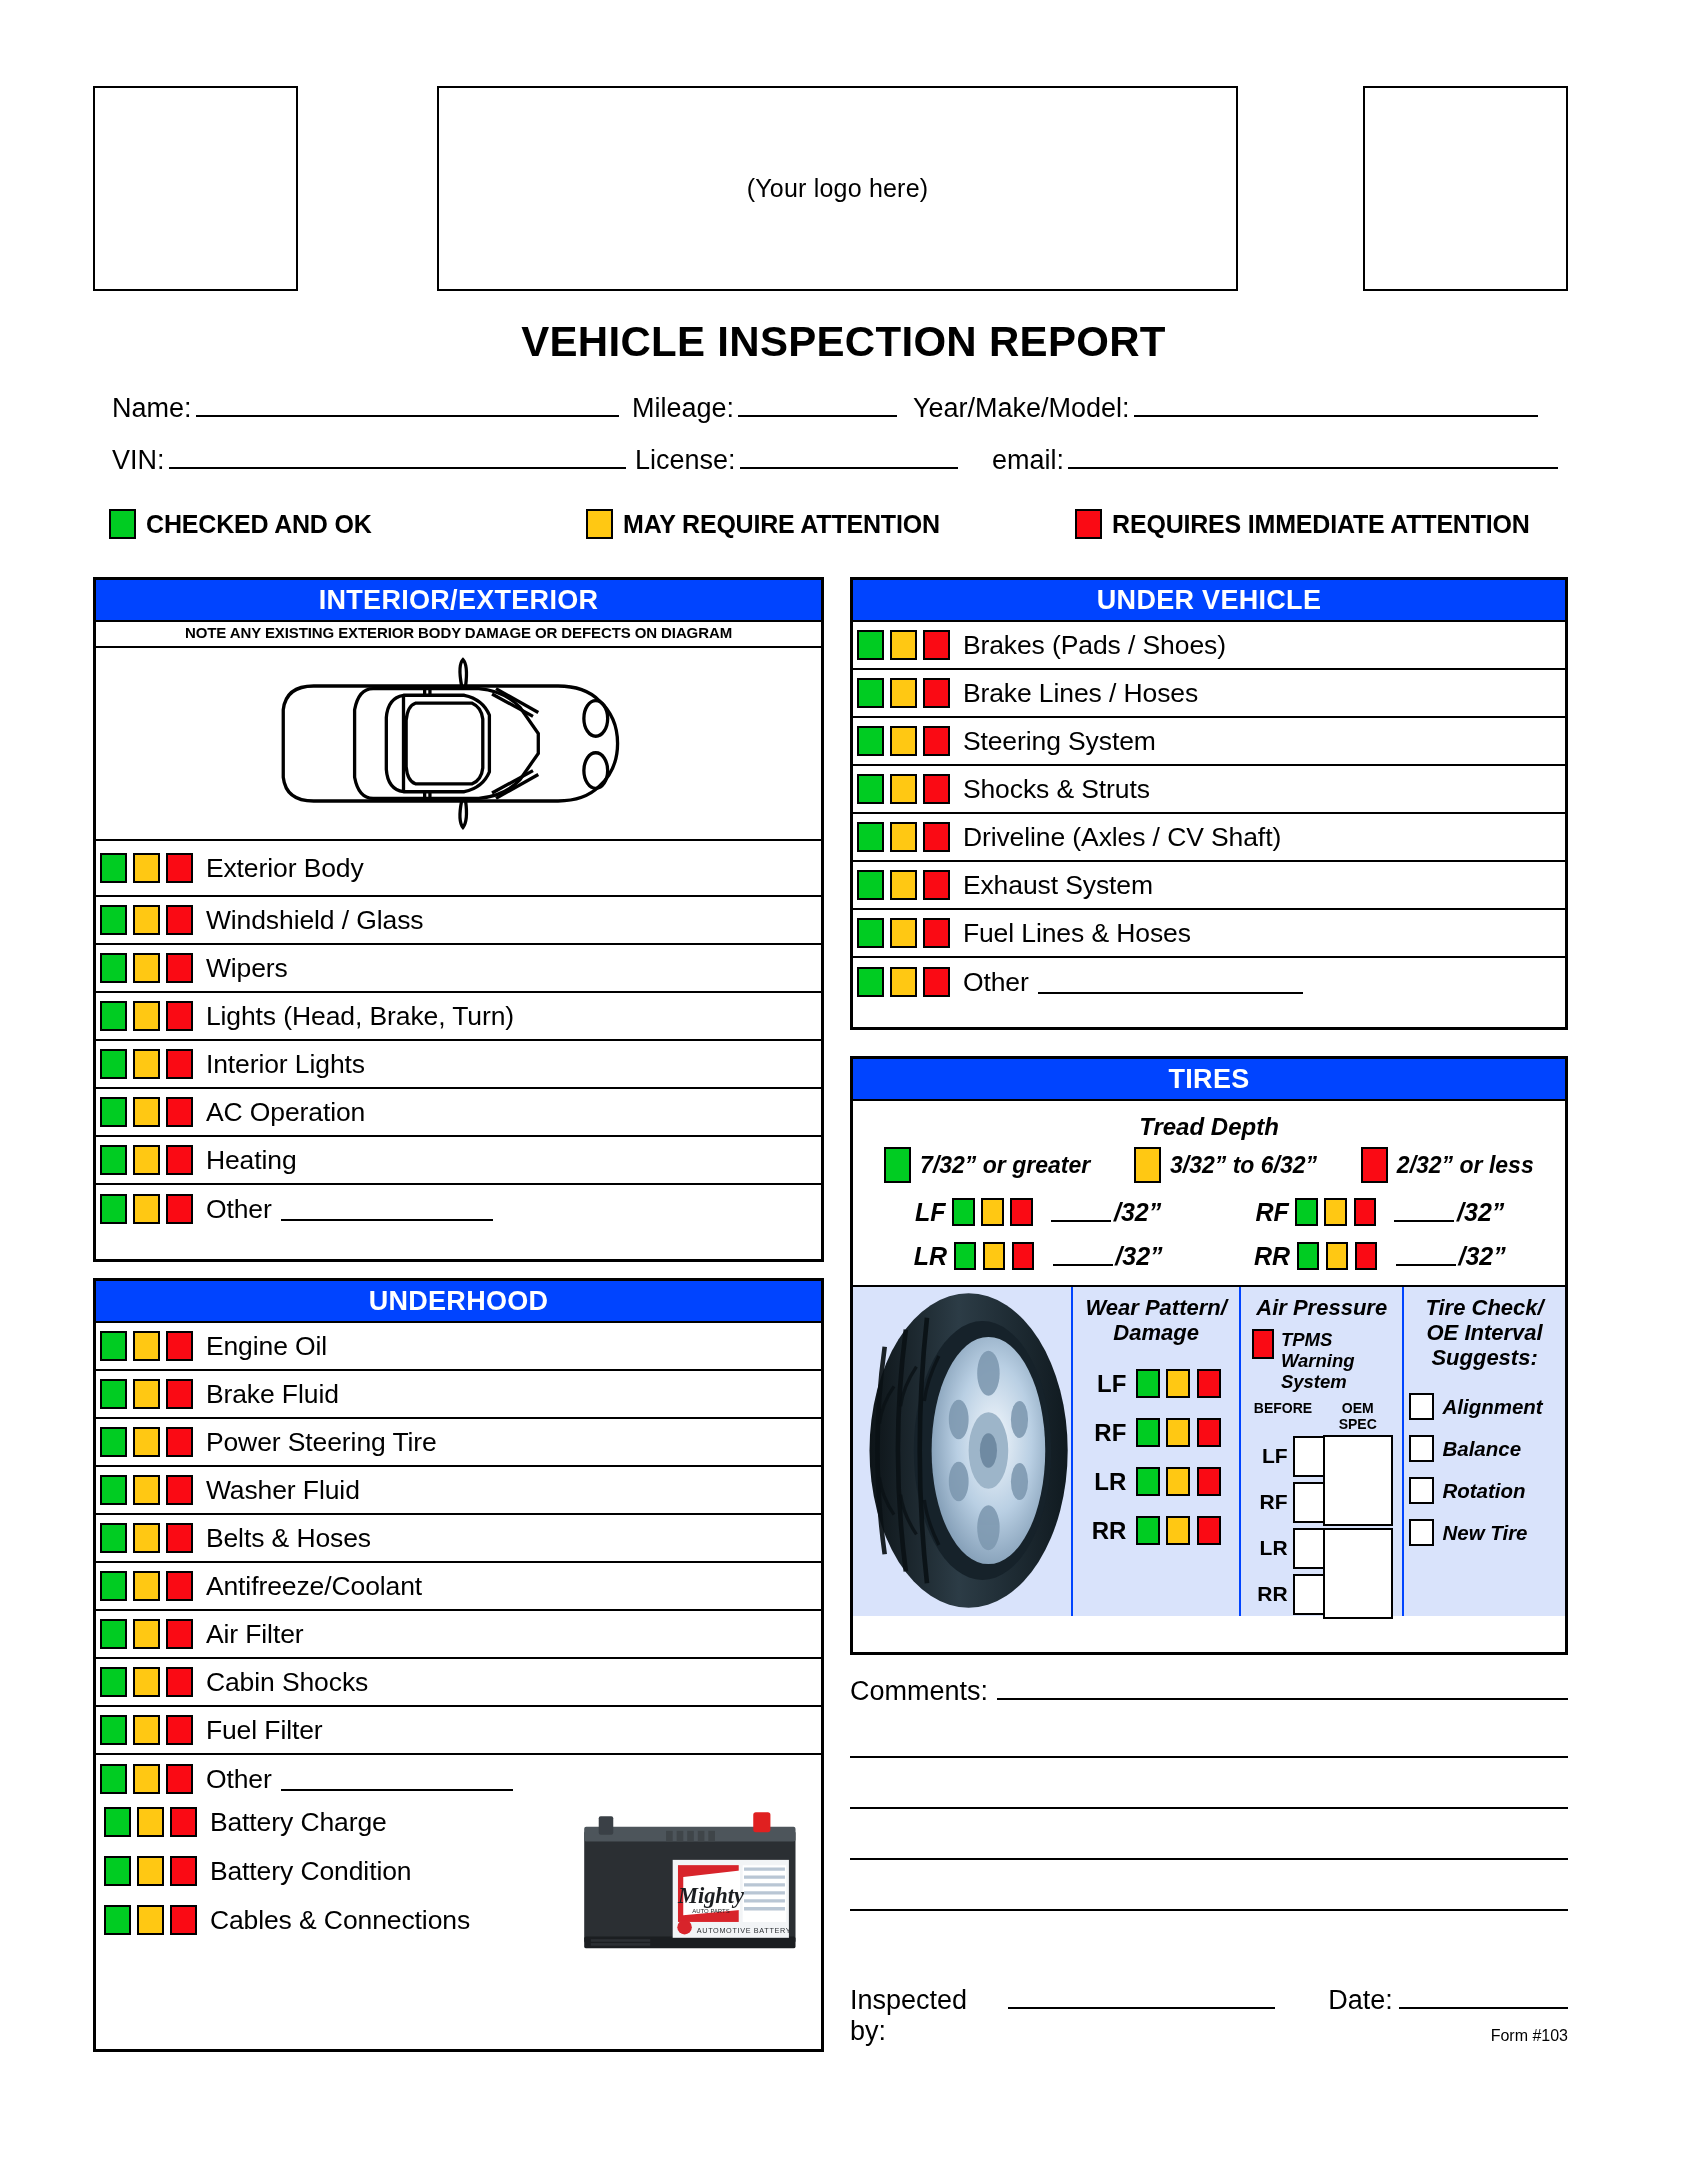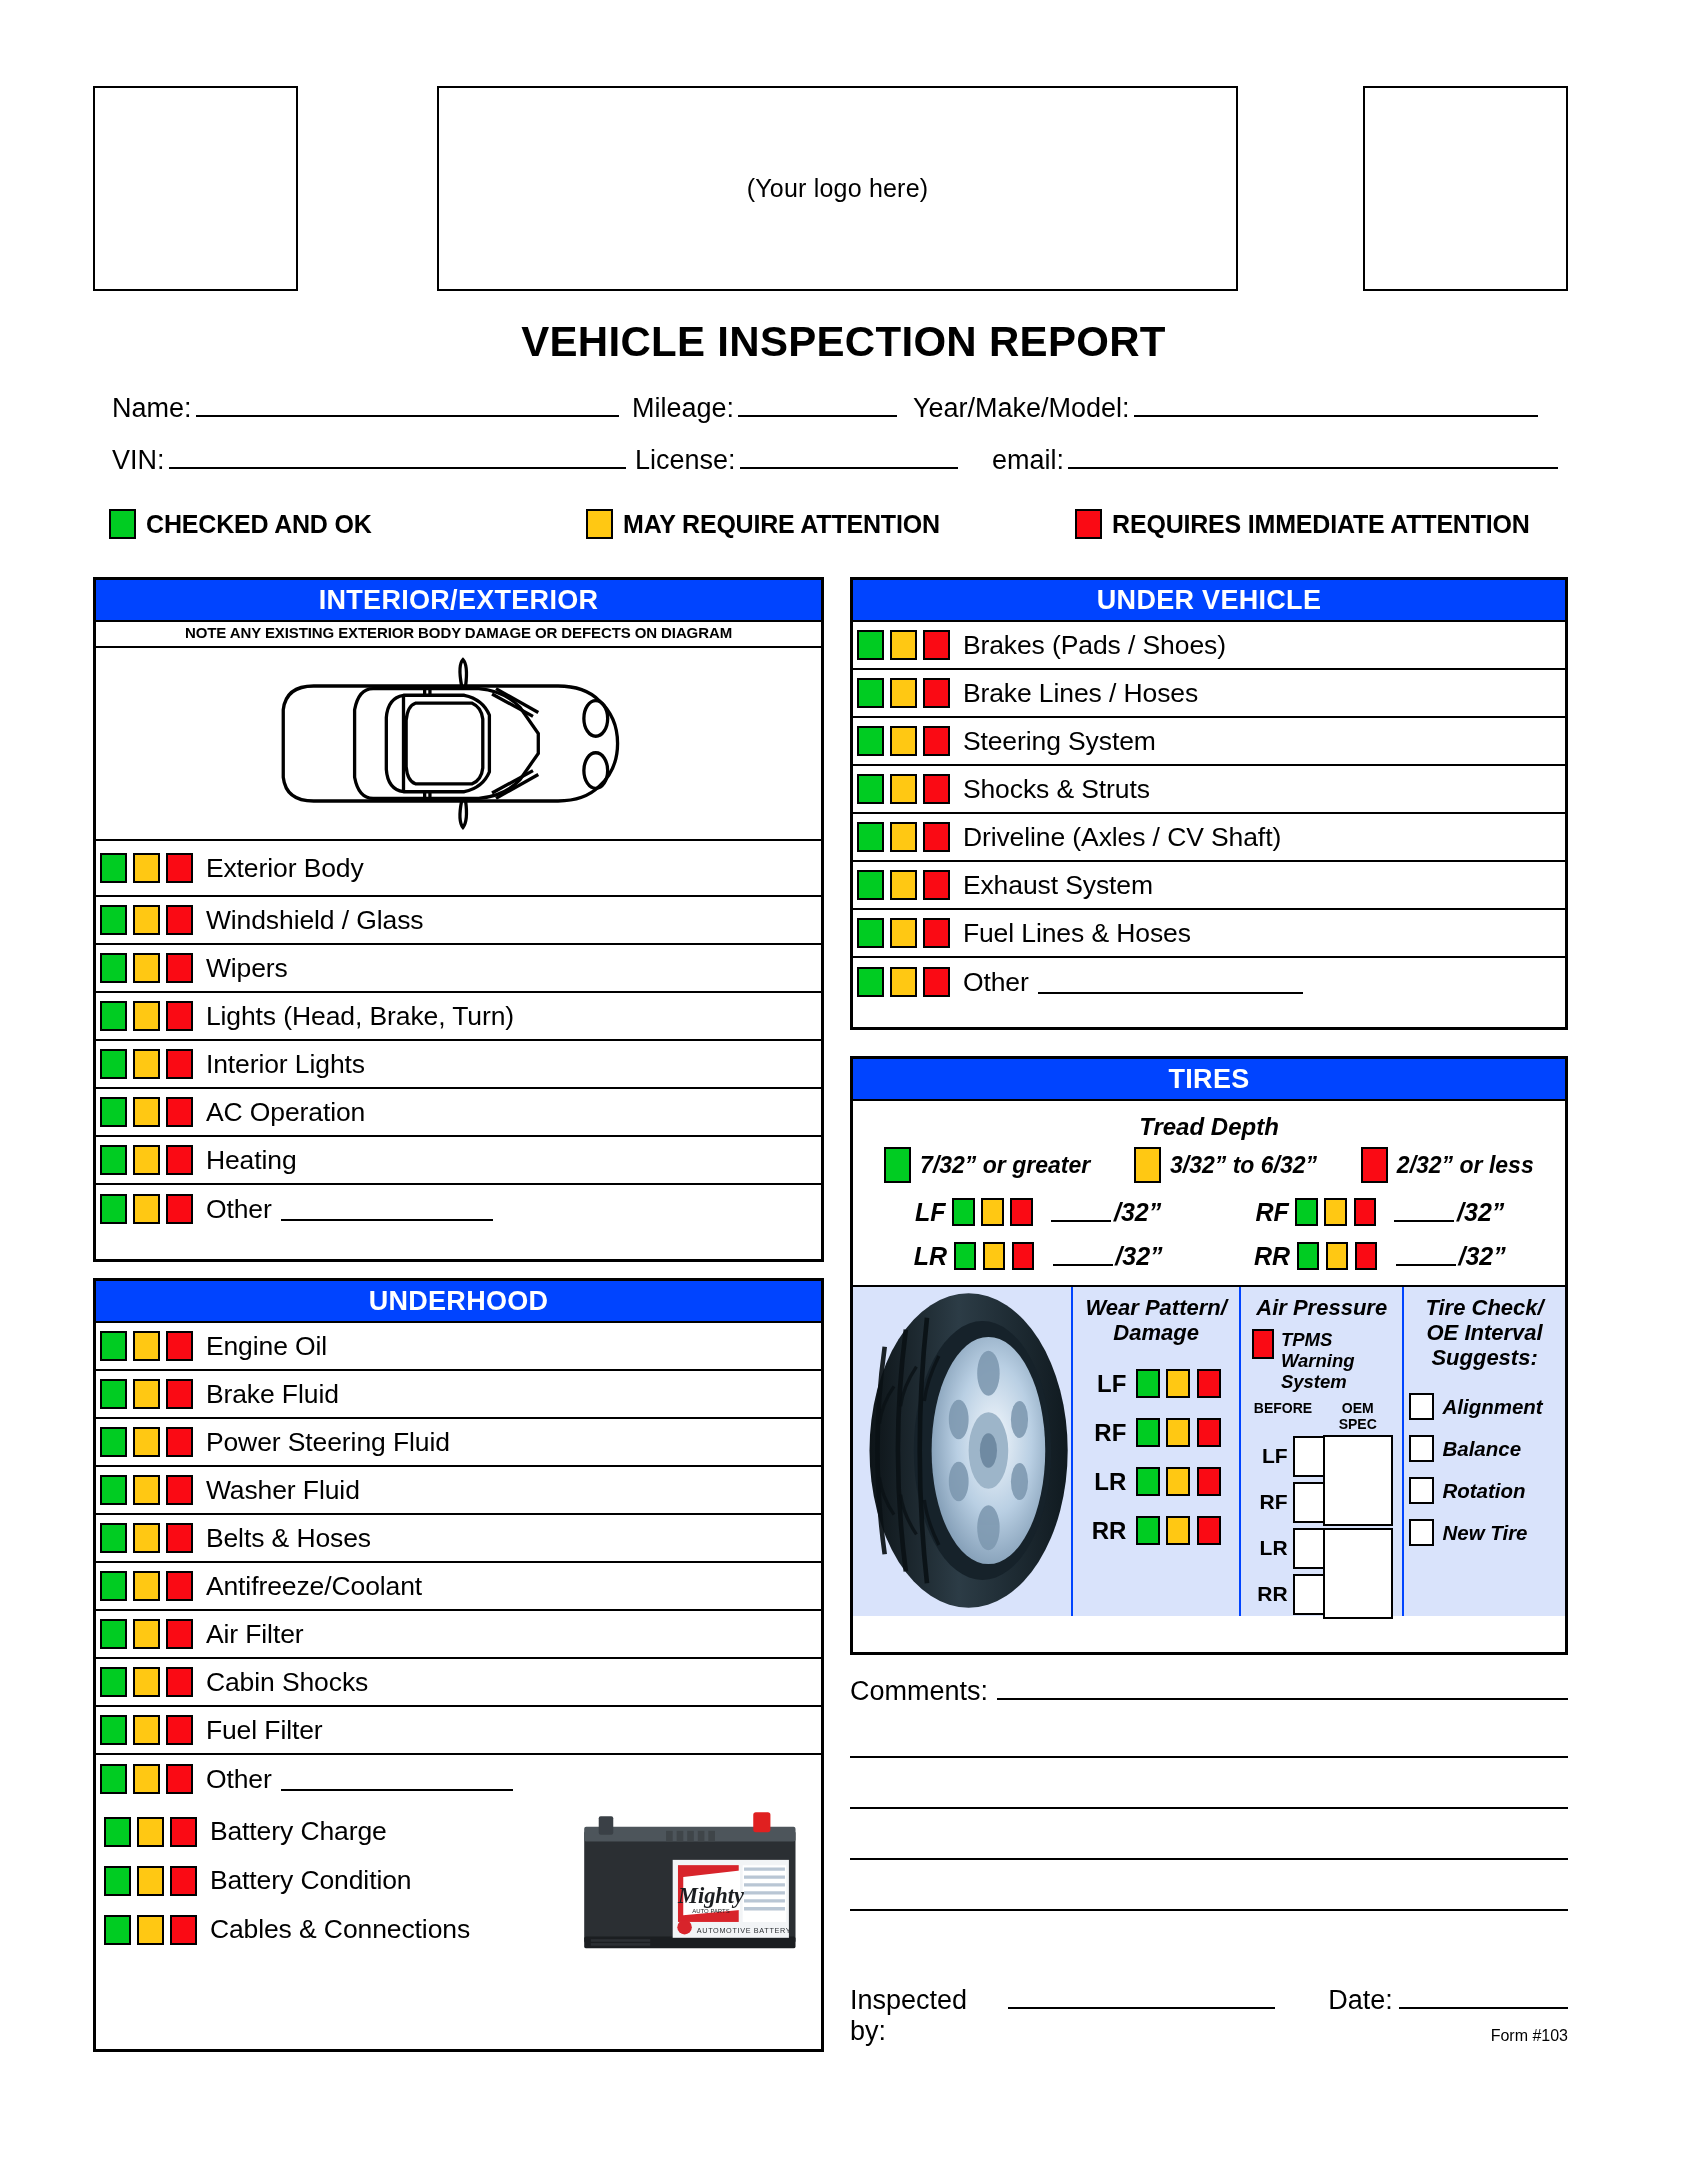--- a/index.html
+++ b/index.html
@@ -48,21 +48,21 @@
   .bx{width:26.5px;height:30px;border:2px solid #000;box-sizing:border-box;}
   .g{background:#00cc22;}
   .y{background:#ffc813;}
   .r{background:#fa0a14;}
   .lab{font-size:26.5px;white-space:nowrap;letter-spacing:-0.1px;}
   .row .blank{flex:0 0 auto;border-bottom:2px solid #000;height:22.5px;margin-left:9.3px;}
 
   
   .batt-block{position:relative;height:152px;}
   .batt-rows{position:absolute;left:8px;top:4px;}
-  .brow{display:flex;align-items:center;height:49px;}
+  .brow{display:flex;height:49px;}
   .batt-img{position:absolute;right:2.6px;top:8px;width:251px;height:140px;}
 
   
   #tires-body{padding-top:2.6px;}
   #tread-title{text-align:center;font-size:24px;font-weight:bold;font-style:italic;margin:9.3px 0 6.6px;}
   #tread-legend{display:flex;align-items:center;justify-content:space-around;padding:0 9.3px 4px;}
   #tread-legend .item{display:flex;align-items:center;}
   #tread-legend .sw{width:26.5px;height:36px;border:2px solid #000;box-sizing:border-box;margin-right:9.3px;}
   #tread-legend .t{font-size:23px;font-weight:bold;font-style:italic;white-space:nowrap;}
   .tread-grid{display:flex;flex-wrap:wrap;justify-content:center;padding:2.6px 0 6.6px;}
@@ -280,21 +280,21 @@
             <span class="bx r"></span>
           </span>
           <span class="lab">Brake Fluid</span>
         </div>
         <div class="row" style="height:48px">
           <span class="boxes">
             <span class="bx g"></span>
             <span class="bx y"></span>
             <span class="bx r"></span>
           </span>
-          <span class="lab">Power Steering Fluid</span>
+          <span class="lab">Power Steering Tire</span>
         </div>
         <div class="row" style="height:48px">
           <span class="boxes">
             <span class="bx g"></span>
             <span class="bx y"></span>
             <span class="bx r"></span>
           </span>
           <span class="lab">Washer Fluid</span>
         </div>
         <div class="row" style="height:48px">

